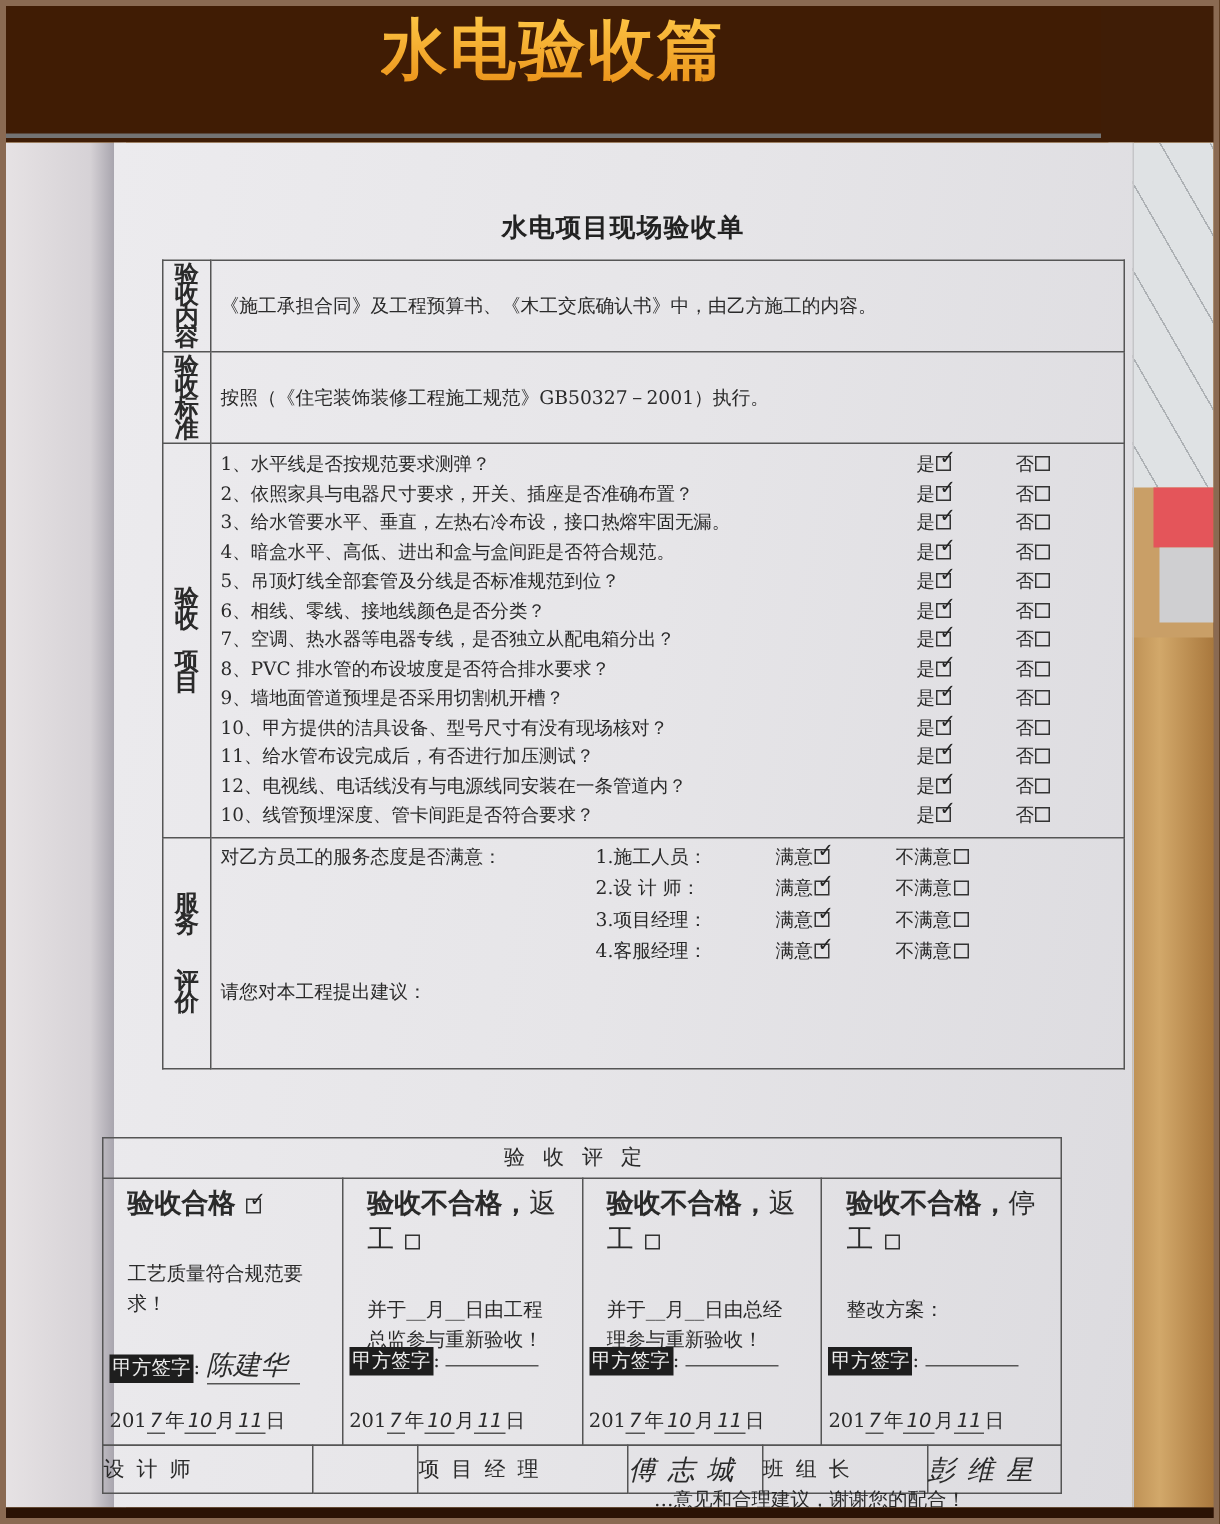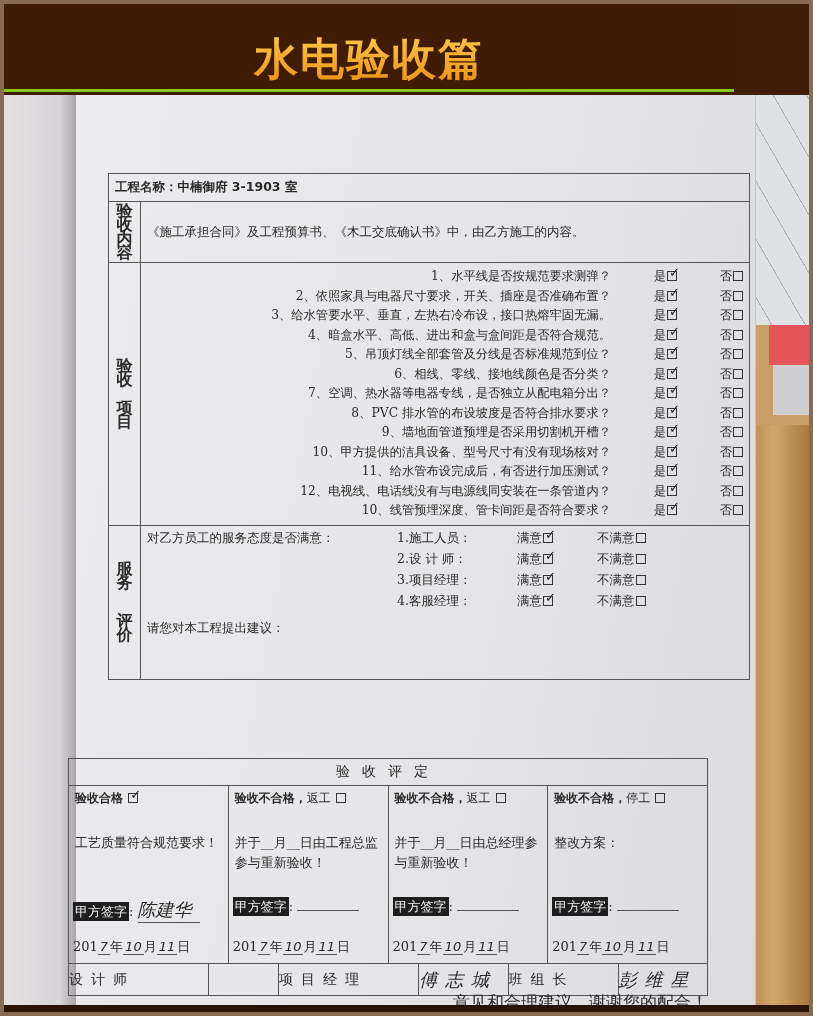--- a/index.html
+++ b/index.html
@@ -2,22 +2,22 @@
 <html><head>
 <meta charset="utf-8">
 <style>
   * { box-sizing: border-box; margin: 0; padding: 0; }
   html, body { width: 813px; height: 1016px; overflow: hidden; background: #3a1c0a; }
   body { position: relative; font-family: "DejaVu Serif", "Liberation Serif", serif; color: #2a2a2a; }
 
   .frame { position: absolute; left: 0; top: 0; width: 813px; height: 1016px;
            border: 4px solid #8a6a52; background: #3f1d06; }
   .banner { position: absolute; left: 4px; top: 4px; width: 730px; height: 88px;
-            background: #401c04; display: flex; align-items: flex-end; justify-content: center;
-            border-bottom: 3px solid #84cc16; }
+            background: #401c04; display: flex; align-items: flex-start; justify-content: center;
+            border-bottom: 3px solid #737373; }
   .banner-title { font-family: "DejaVu Sans", "Liberation Sans", sans-serif; font-weight: bold;
                   font-size: 44px; letter-spacing: 2px; color: #f4a623;
                   background: linear-gradient(#ffcb4a, #e98d15); -webkit-background-clip: text;
                   -webkit-text-fill-color: transparent; text-shadow: none; }
 
   .photo { position: absolute; left: 4px; top: 95px; width: 805px; height: 910px; overflow: hidden;
            background: #c99f67; }
   .desk { position: absolute; right: 0; top: 330px; width: 60px; height: 580px;
           background: linear-gradient(90deg, #b88a4f, #d2a86a 40%, #a9783d); }
   .bg-sheet { position: absolute; right: 0; top: 0; width: 70px; height: 230px; background: #dfe2e4; }
@@ -36,84 +36,84 @@
                font-family: "DejaVu Sans", "Liberation Sans", sans-serif; font-weight: bold;
                font-size: 17px; color: #222; letter-spacing: 1px; }
 
   table { border-collapse: collapse; }
   .main-table { position: absolute; left: 32px; top: 78px; width: 642px; font-size: 12.5px; }
   .main-table td { border: 1px solid #555; vertical-align: middle; padding: 2px 6px; }
   .lbl { width: 32px; text-align: center; font-family: "DejaVu Sans", sans-serif; font-weight: bold;
          font-size: 16px; line-height: 14px; padding: 2px 0 !important; }
   .bold-sans { font-family: "DejaVu Sans", sans-serif; font-weight: bold; }
 
-  .item-list { list-style: none; padding: 2px 0; text-align: right; }
+  .item-list { list-style: none; padding: 2px 0; }
   .item-row { display: flex; height: 19.5px; align-items: center; font-size: 12.3px; }
   .item-text { flex: 1; white-space: nowrap; }
   .yes, .no { width: 66px; white-space: nowrap; }
   .box { display: inline-block; width: 10px; height: 10px; border: 1px solid #333; margin-left: 1px;
          vertical-align: -1px; position: relative; }
   .box.checked::after { content: "✓"; position: absolute; left: 1px; top: -7px; font-size: 13px;
          color: #222; font-family: "DejaVu Sans", sans-serif; }
 
   .svc-row { display: flex; height: 21px; align-items: center; font-size: 12.5px; }
   .svc-q { width: 250px; }
   .svc-role { width: 120px; }
   .svc-sat { width: 80px; }
 
   .delay-table { position: absolute; left: -6px; top: 600px; width: 630px; font-size: 14px; }
   .delay-table td { border: 1px solid #555; height: 34px; text-align: center; }
 
   .eval-table { position: absolute; left: -8px; top: 663px; width: 640px; font-size: 13px; }
-  .eval-table td { border: 1px solid #555; vertical-align: top; padding: 4px 6px; }
+  .eval-table td { border: 1px solid #555; vertical-align: top; padding: 4px 16px; }
   .eval-head { text-align: center; height: 26px; letter-spacing: 12px; font-size: 14px; }
   .eval-cell { height: 178px; position: relative; width: 25%; }
-  .eval-cell .hd { font-family: "DejaVu Sans", sans-serif; font-weight: bold; font-size: 12px; }
+  .eval-cell .hd { font-family: "DejaVu Sans", sans-serif; font-weight: bold; font-size: 18px; }
   .eval-cell .hd .light { font-weight: normal; font-family: "DejaVu Serif", serif; }
   .eval-cell .body { margin-top: 26px; line-height: 20px; font-size: 13px; }
   .sign { position: absolute; left: 4px; top: 112px; font-size: 13px; white-space: nowrap; }
   .sign .tag { background: #1e1e1e; color: #eee; padding: 2px 2px; font-family: "DejaVu Sans", sans-serif; text-align: right; }
   .sign .line { display: inline-block; width: 62px; border-bottom: 1px solid #555; }
   .date { position: absolute; left: 4px; top: 152px; font-size: 13px; white-space: nowrap; }
   .date .u { border-bottom: 1px solid #555; padding: 0 2px; font-family: "DejaVu Sans", sans-serif;
              font-style: italic; }
 
   .staff-table { position: absolute; left: -8px; top: 868px; width: 640px; font-size: 14px; }
   .staff-table td { border: 1px solid #555; height: 32px; text-align: left; letter-spacing: 8px; }
   .handwrite { font-family: "DejaVu Serif", serif; font-style: italic; letter-spacing: 0; font-size: 18px; }
-  .footer-note { position: absolute; left: 360px; top: 896px; font-size: 17px; white-space: nowrap; }
+  .footer-note { position: absolute; left: 360px; top: 896px; font-size: 13px; white-space: nowrap; }
   .bottom-bar { position: absolute; left: 4px; top: 1005px; width: 805px; height: 7px; background: #2a1204; }
 </style>
 </head>
 <body>
 
 <div class="frame"></div>
 <div class="banner">
   <span class="banner-title">水电验收篇</span>
 </div>
 
 <div class="photo">
   <div class="bg-sheet"></div>
   <div class="red-pen"></div>
   <div class="grey-strip"></div>
   <div class="desk"></div>
   <div class="left-page"></div>
 
   <div class="paper">
+    <div class="doc-title">水电项目现场验收单</div>
 
     <table class="main-table">
       <tbody>
-          <tr>
-        <td colspan="2" style="height:28px;">
-          <span class="bold-sans">工程名称：</span><span class="bold-sans">中楠御府 3-1903 室</span>
-        </td>
-      </tr>
       <tr>
         <td class="lbl">验收内容</td>
         <td style="height:32px;">《施工承担合同》及工程预算书、《木工交底确认书》中，由乙方施工的内容。</td>
+      </tr>
+      <tr>
+        <td class="lbl">验收标准</td>
+        <td style="height:32px;">按照（《住宅装饰装修工程施工规范》GB50327－2001）执行。</td>
       </tr>
       <tr>
         <td class="lbl">
           <div>验收</div>
           <div style="height:14px"></div>
           <div>项目</div>
         </td>
         <td>
           <ul class="item-list" id="items-list">
                 <li class="item-row">

